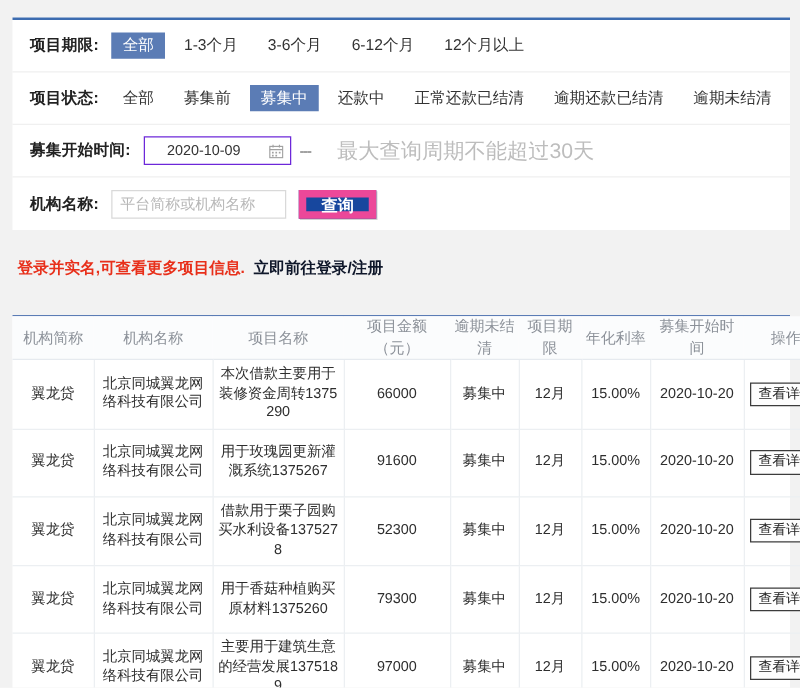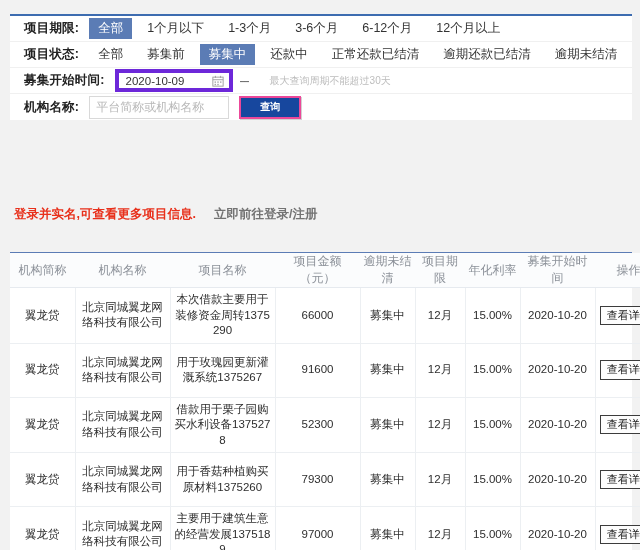--- a/index.html
+++ b/index.html
@@ -20,21 +20,21 @@
   .panel {
     position: absolute;
     left: 10px; top: 14px;
     width: 622px;
     background: #ffffff;
     border-top: 2px solid #3d6cb0;
   }
   .filter-row {
     display: flex;
     align-items: center;
-    height: 26px;
+    height: 42px;
     padding-left: 14px;
     border-bottom: 1px solid #f0f0f0;
   }
   .filter-row.no-line { border-bottom: none; }
   .filter-label {
     font-size: 12.5px;
     font-weight: bold;
     color: #222;
     white-space: nowrap;
     margin-right: 10px;
@@ -51,89 +51,89 @@
   }
   .chip.active {
     background: #5b7cb5;
     color: #ffffff;
   }
 
   
   .date-box {
     position: relative;
     width: 118px; height: 23px;
-    border: 4px solid #6d28d9;
+    border: 1px solid #6d28d9;
     background: #fff;
     display: flex;
     align-items: center;
-    padding-left: 7px;
+    padding-left: 18px;
     font-size: 11.5px;
     color: #333;
     cursor: pointer;
   }
   .cal-icon {
     position: absolute;
     right: 5px; top: 50%;
     transform: translateY(-50%);
     width: 12px; height: 12px;
     opacity: .55;
   }
   .dash {
     margin: 0 7px;
     color: #666;
     font-size: 12px;
     letter-spacing: -1px;
   }
   .hint {
     margin-left: 14px;
-    font-size: 10px;
+    font-size: 17px;
     color: #bdbdbd;
     white-space: nowrap;
   }
 
   
   .search-input {
     width: 140px; height: 23px;
     border: 1px solid #d9d9d9;
     background: #fff;
     font-size: 12px;
     color: #333;
     padding: 0 6px;
     outline: none;
     font-family: inherit;
   }
   .search-input::placeholder { color: #b8b8b8; }
   .search-btn {
     margin-left: 10px;
     width: 62px; height: 23px;
     background: #17479e;
-    border: 2px solid #ec4899;
+    border: 6px solid #ec4899;
     color: #fff;
-    font-size: 10px;
+    font-size: 13px;
     font-weight: bold;
     cursor: pointer;
     font-family: inherit;
     padding: 0;
     line-height: 1;
     box-shadow: 1px 1px 0 rgba(0,0,0,.18);
   }
 
   
   .notice {
     position: absolute;
     left: 14px; top: 206px;
     font-size: 12.5px;
     font-weight: bold;
     white-space: nowrap;
   }
   .notice .warn { color: #e8301b; }
   .notice .link {
-    color: #737373;
+    color: #0f172a;
     text-decoration: none;
-    margin-left: 18px;
+    margin-left: 7px;
     cursor: pointer;
   }
   .found {
     position: absolute;
     left: 14px; top: 227px;
     font-size: 12.5px;
     color: #333;
     white-space: nowrap;
   }
   .found .num { color: #3fae3f; }
@@ -190,21 +190,20 @@
 </head>
 <body>
 
 <div id="page">
 
   <div class="panel">
 
     <div class="filter-row">
       <span class="filter-label">项目期限:</span>
       <span class="chip active">全部</span>
-      <span class="chip">1个月以下</span>
       <span class="chip">1-3个月</span>
       <span class="chip">3-6个月</span>
       <span class="chip">6-12个月</span>
       <span class="chip">12个月以上</span>
     </div>
 
     <div class="filter-row">
       <span class="filter-label">项目状态:</span>
       <span class="chip">全部</span>
       <span class="chip">募集前</span>

